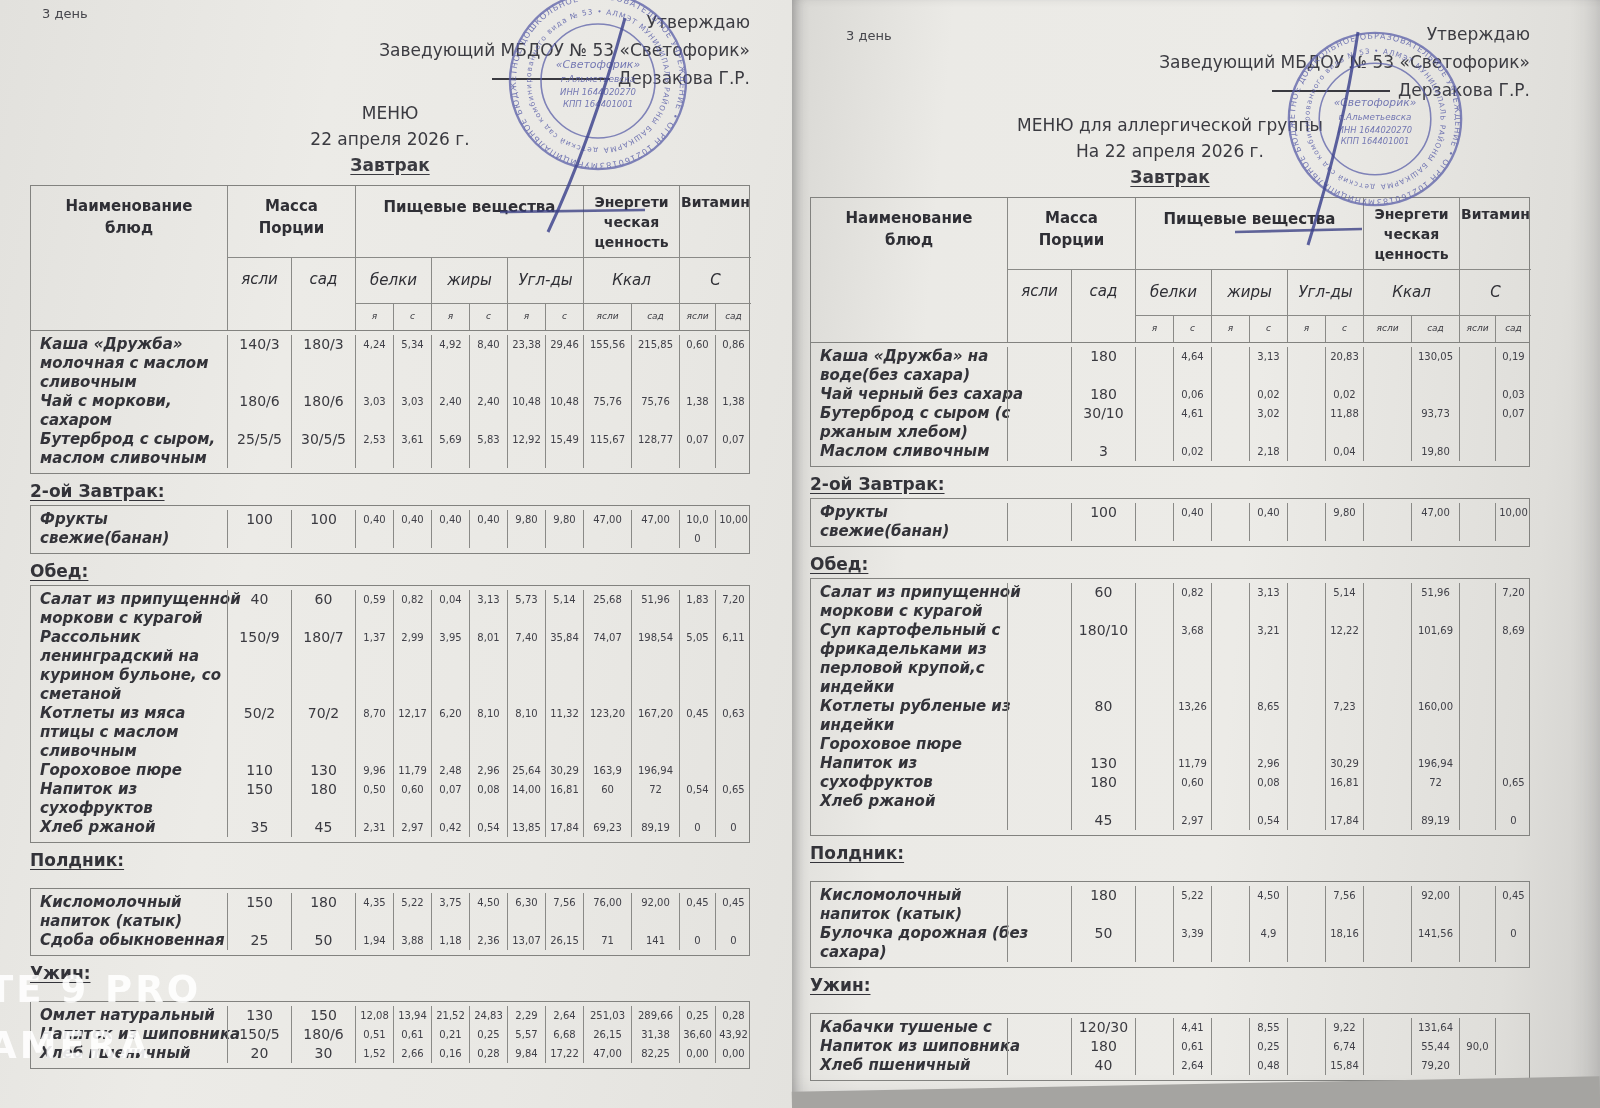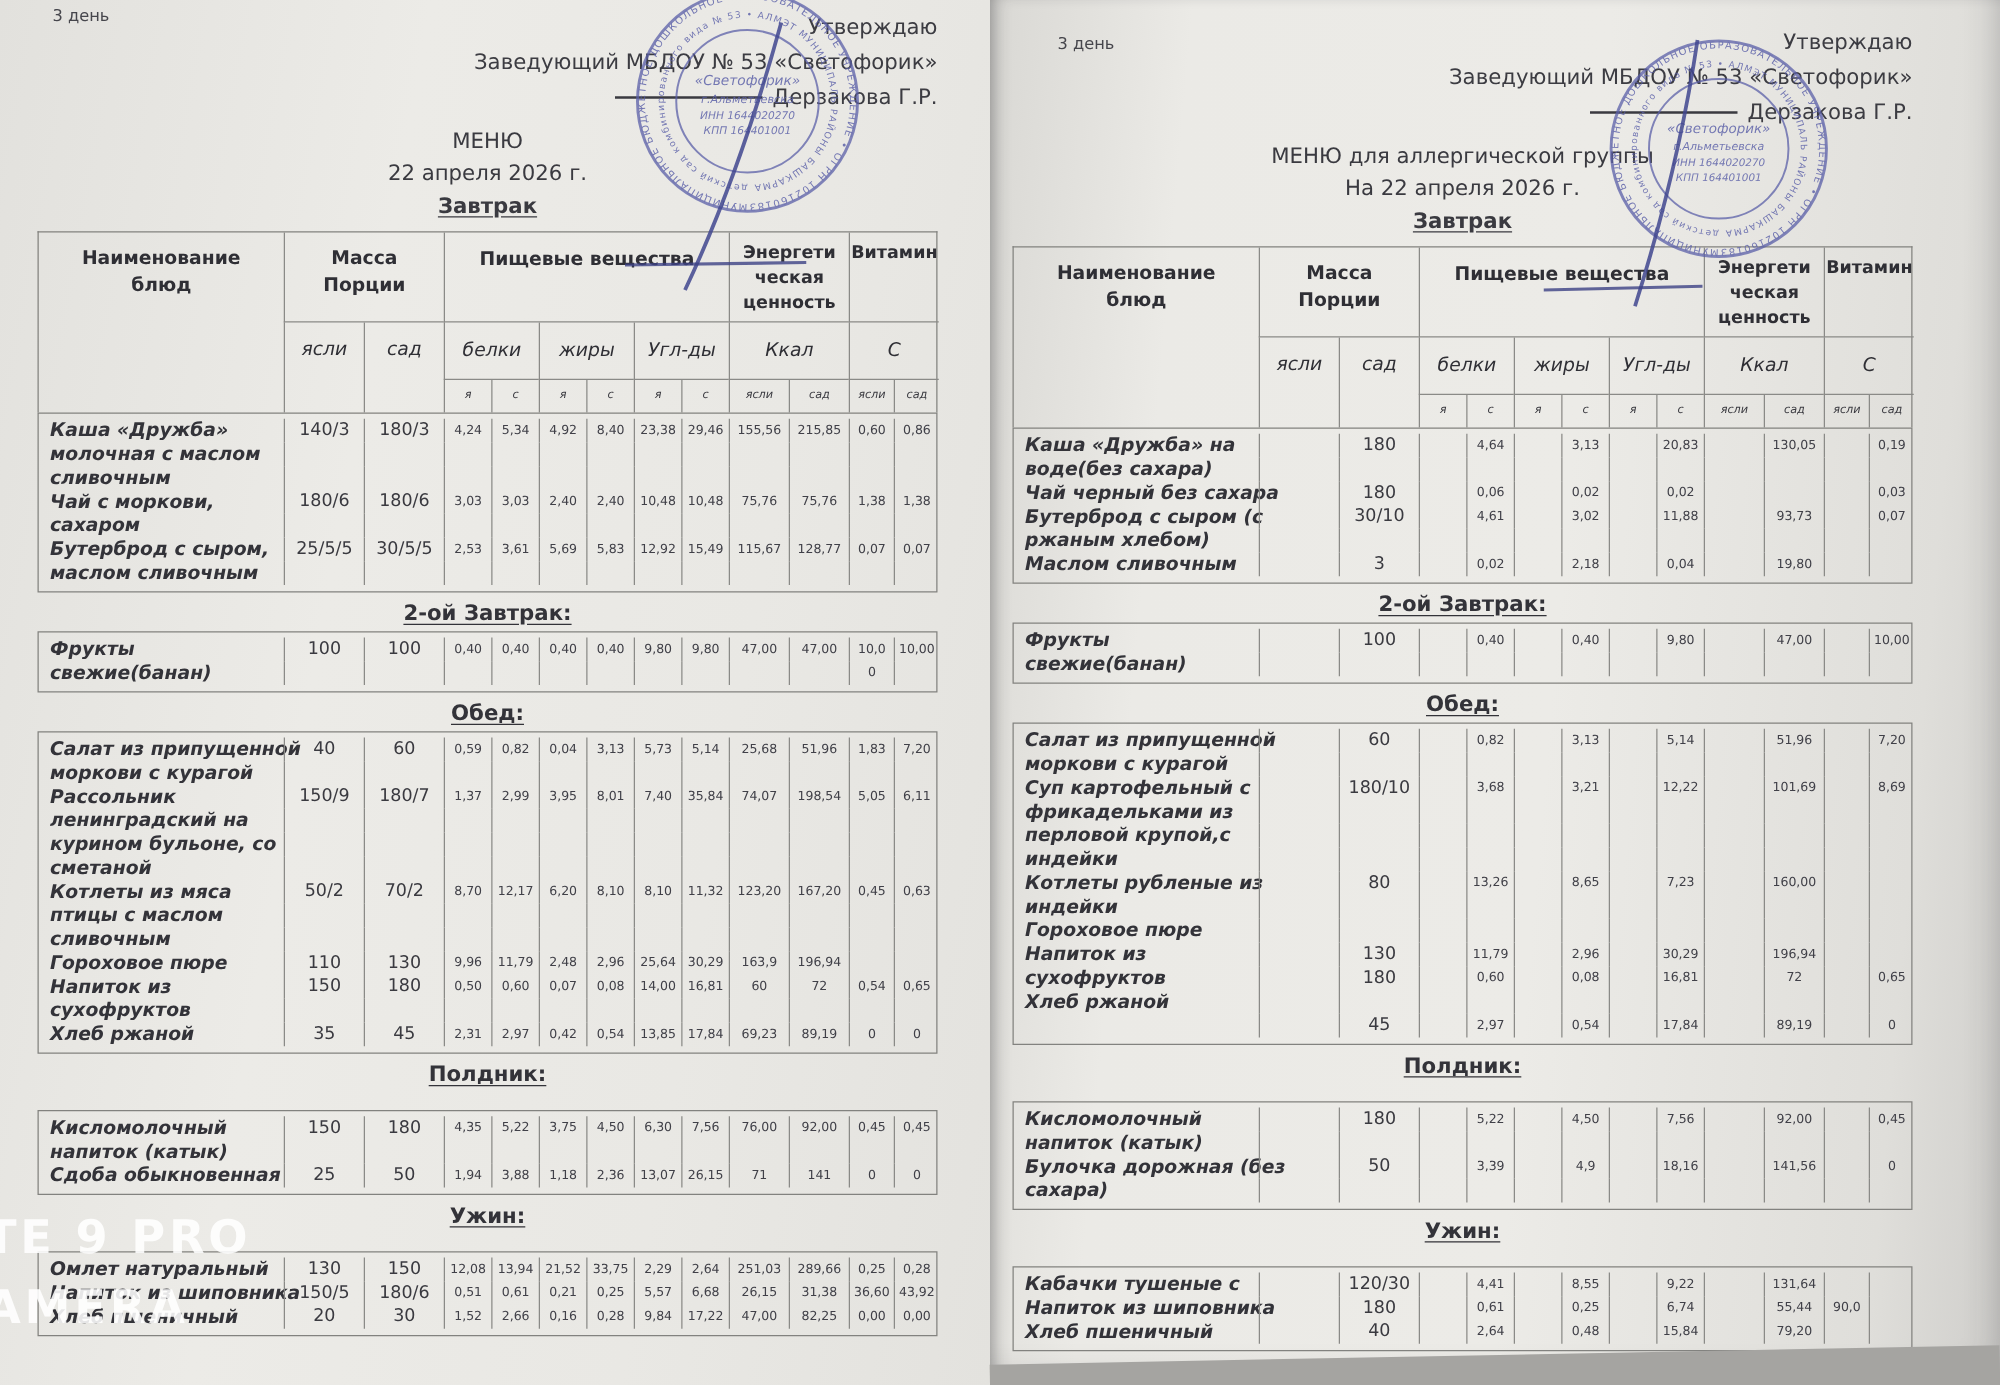--- a/index.html
+++ b/index.html
@@ -36,21 +36,21 @@
   .h-vit{grid-area:1/12/2/14;font-weight:bold;font-size:14px;padding-top:8px;border-bottom:1px solid #8a8a87;}
   .h-yasli{grid-area:2/2/4/3;font-style:italic;font-size:15px;padding-top:12px;}
   .h-sad{grid-area:2/3/4/4;font-style:italic;font-size:15px;padding-top:12px;}
   .h-belki{grid-area:2/4/3/6}.h-zhiry{grid-area:2/6/3/8}.h-ugl{grid-area:2/8/3/10}
   .h-kkal{grid-area:2/10/3/12}.h-c{grid-area:2/12/3/14}
   .h2{font-style:italic;font-size:15px;line-height:44px;border-bottom:1px solid #8a8a87;}
   .h3{grid-row:3;font-style:italic;font-size:9px;line-height:24px;color:#3a3a40;}
   .g4{grid-column:4}.g5{grid-column:5}.g6{grid-column:6}.g7{grid-column:7}.g8{grid-column:8}
   .g9{grid-column:9}.g10{grid-column:10}.g11{grid-column:11}.g12{grid-column:12}.g13{grid-column:13}
   
-  .sec-title{width:720px;text-align:center;font-size:17px;font-weight:600;color:#333339;
+  .sec-title{width:720px;text-align:left;font-size:17px;font-weight:600;color:#333339;
     text-decoration:underline;text-underline-offset:3px;margin:7px 0 4px;}
   .sec-block{border:1px solid #82827f;padding:4px 0 5px;}
   .sec-block.gapped{margin-top:18px;}
   .line{display:grid;grid-template-columns:var(--cols);}
   .cell{border-left:1px solid #8a8a87;min-height:19px;overflow:visible;}
   .cell:first-child{border-left:none;}
   .name{font-style:italic;font-weight:600;font-size:15px;line-height:19px;
     padding-left:9px;color:#333339;white-space:nowrap;}
   .num{font-size:10px;line-height:19px;text-align:center;color:#404048;}
   .c0,.c1{font-size:14px;font-weight:400;color:#3a3a40;}
@@ -507,21 +507,21 @@
             </div>
             <div class="sec-title">Ужин:</div>
             <div class="sec-block gapped">
               <div class="line">
                 <div class="cell name">Омлет натуральный</div>
                 <div class="cell num c0">130</div>
                 <div class="cell num c1">150</div>
                 <div class="cell num c2">12,08</div>
                 <div class="cell num c3">13,94</div>
                 <div class="cell num c4">21,52</div>
-                <div class="cell num c5">33,75</div>
+                <div class="cell num c5">24,83</div>
                 <div class="cell num c6">2,29</div>
                 <div class="cell num c7">2,64</div>
                 <div class="cell num c8">251,03</div>
                 <div class="cell num c9">289,66</div>
                 <div class="cell num c10">0,25</div>
                 <div class="cell num c11">0,28</div>
               </div>
               <div class="line">
                 <div class="cell name">Напиток из шиповника</div>
                 <div class="cell num c0">150/5</div>

